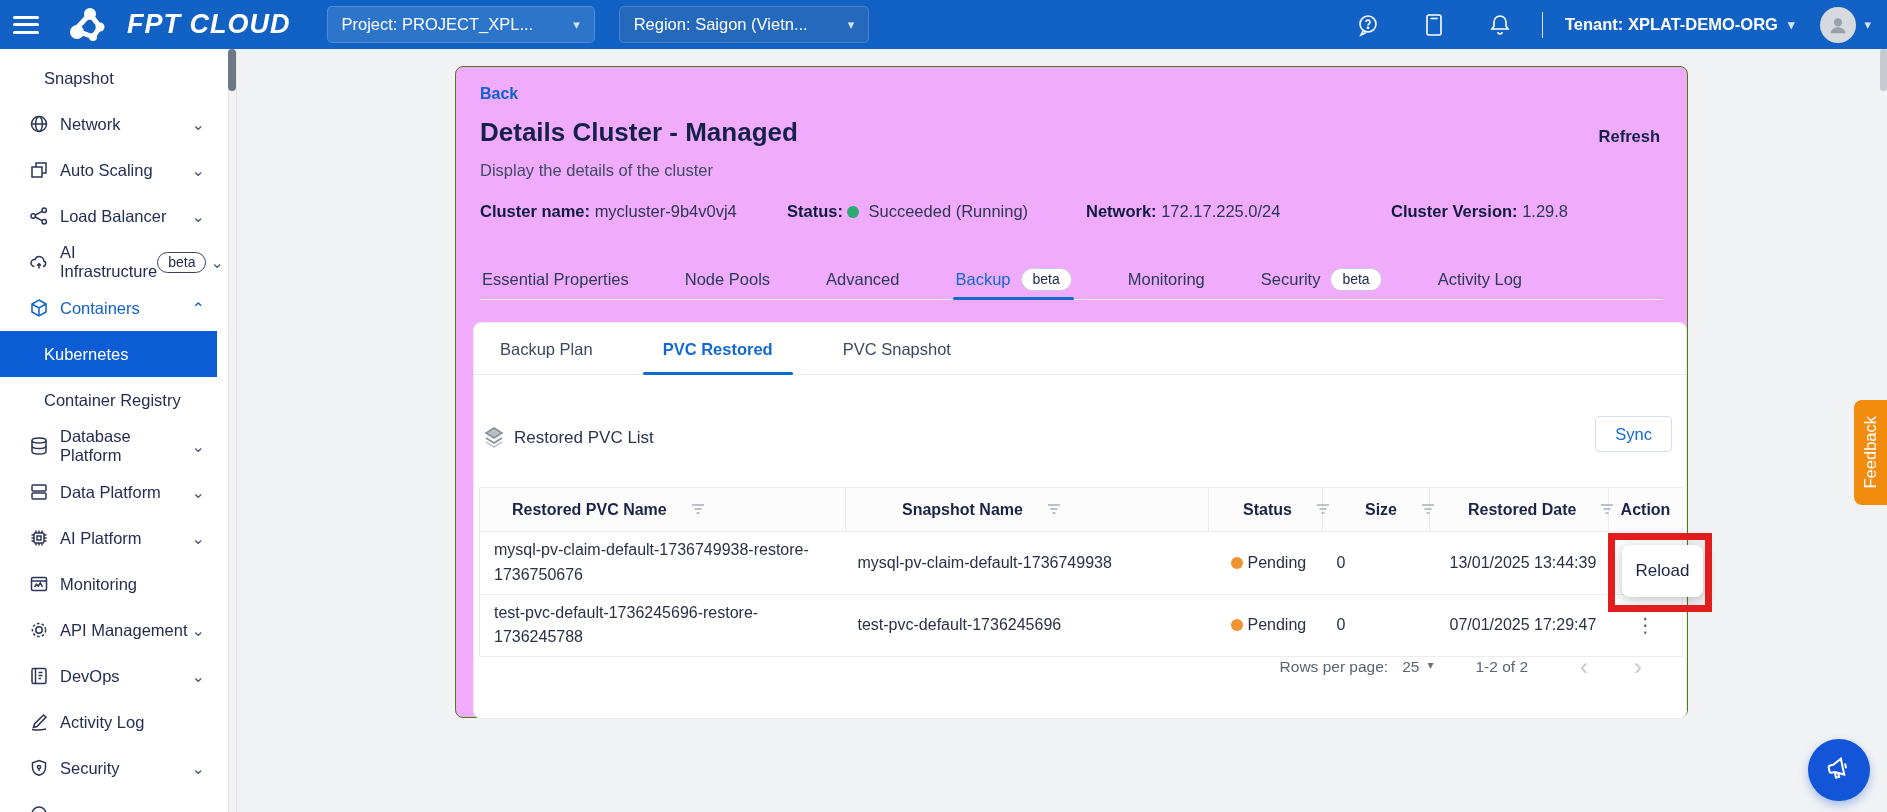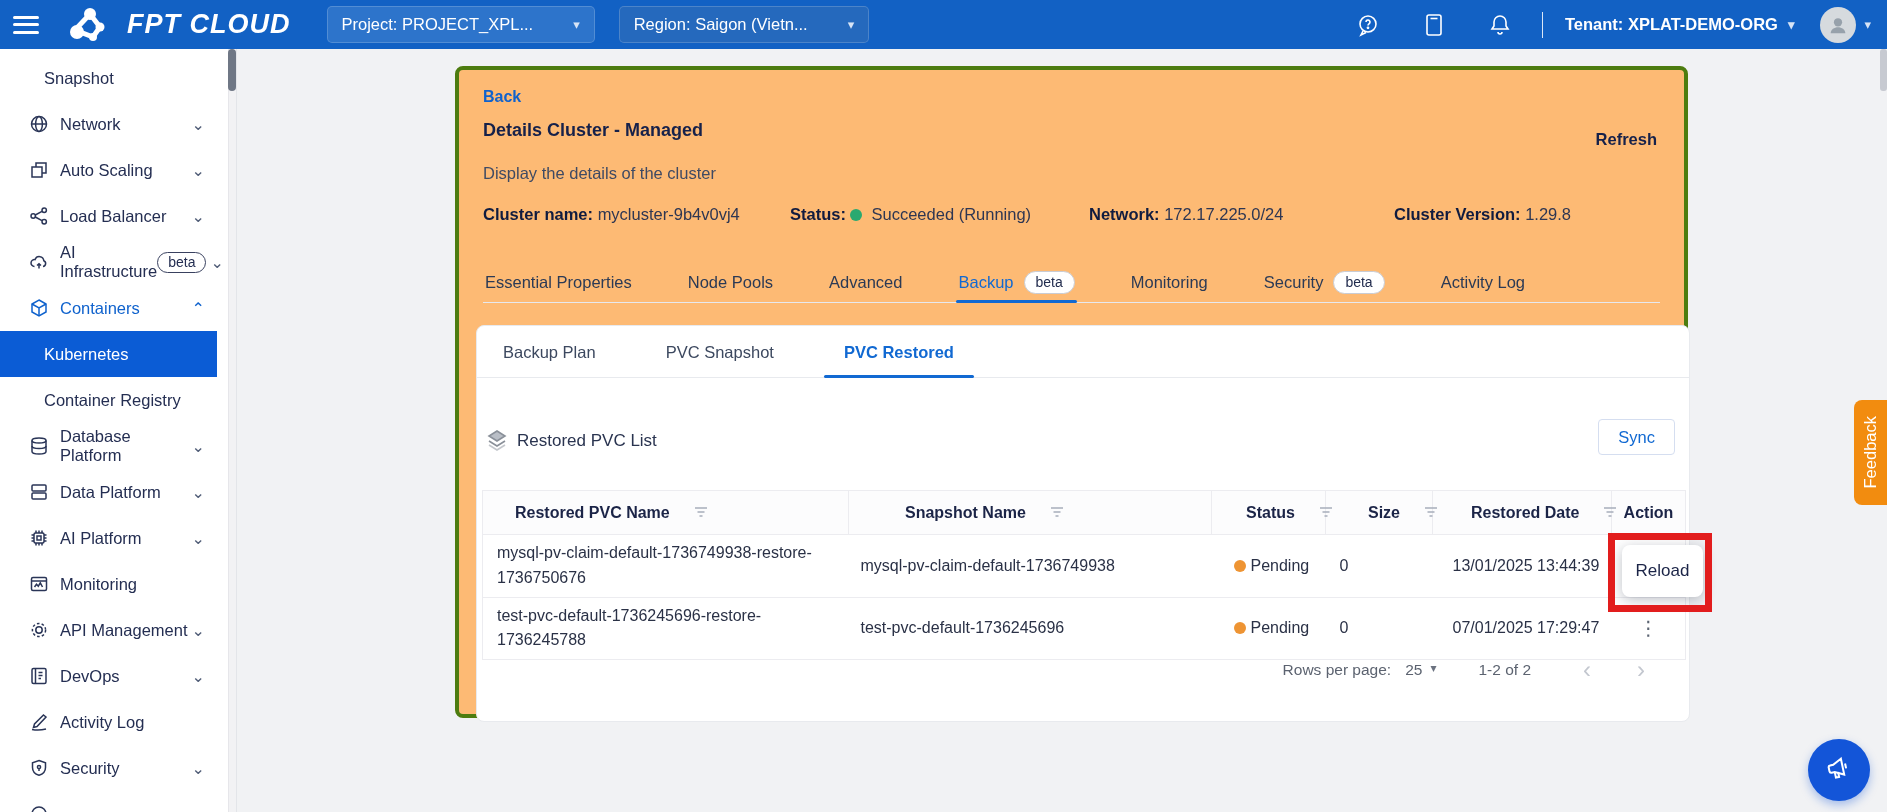--- a/index.html
+++ b/index.html
@@ -34,23 +34,23 @@
   .srow.sub { padding-left:44px; }
   .srow.active { background:#0b5cd5; width:217px; color:#fff; }
   .srow.group-open .slabel { color:#0f62cd; }
   .srow.group-open .sicon { color:#0f62cd; }
   .schev { margin-left:auto; margin-right:24px; font-size:16px; color:#525e78; }
   .srow.group-open .schev { color:#0f62cd; }
   .sbadge { margin-left:auto; border:1px solid #39415f; border-radius:999px; padding:1px 10px 2px; font-size:14px; color:#242e52; margin-right:4px; background:#fff; }
   .srow.has-badge .schev { margin-left:0; }
 
   
-  .main-card { position:absolute; left:455px; top:66px; width:1233px; height:652px; background:#fdba74; border:4px solid #4d7c0f; border-radius:8px; z-index:10; }
+  .main-card { position:absolute; left:455px; top:66px; width:1233px; height:652px; background:#f0abfc; border:1px solid #4d7c0f; border-radius:8px; z-index:10; }
   .back-link { position:absolute; left:24px; top:18px; color:#0f62cd; font-weight:bold; font-size:16px; cursor:pointer; }
-  .page-title { position:absolute; left:24px; top:50px; font-size:18px; font-weight:bold; color:#16214a; }
+  .page-title { position:absolute; left:24px; top:50px; font-size:26px; font-weight:bold; color:#16214a; }
   .page-subtitle { position:absolute; left:24px; top:94px; font-size:16.5px; color:#3f4a63; }
   .refresh-btn { position:absolute; right:27px; top:60px; font-size:16.5px; font-weight:bold; color:#16214a; cursor:pointer; }
   .info-item { position:absolute; top:135px; font-size:16.5px; color:#2e3652; white-space:nowrap; }
   .info-item b { color:#101b3f; }
   .i1 { left:24px; } .i2 { left:331px; } .i3 { left:630px; } .i4 { left:935px; }
   .dot { display:inline-block; width:12px; height:12px; border-radius:50%; vertical-align:-1px; margin:0 5px 0 4px; }
   .dot.green { background:#2aa970; }
   .dot.orange { background:#ee9433; }
 
   .tabs { position:absolute; left:24px; right:24px; top:192px; height:41px; border-bottom:1px solid #e7e9ee; display:flex; gap:52px; }
@@ -401,22 +401,22 @@
         <span class="tbadge">beta</span>
       </div>
       <div class="tab">
           <span>Activity Log</span>
         </div>
     </div>
 
     <div class="inner-card">
       <div class="subtabs">
         <div class="subtab">Backup Plan</div>
+        <div class="subtab active">PVC Restored</div>
         <div class="subtab">PVC Snapshot</div>
-        <div class="subtab active">PVC Restored</div>
       </div>
 
       <span class="layers-icon">
         <svg width="24" height="24" viewBox="0 0 24 24" fill="none" stroke="currentColor" stroke-width="1.6">
             <path d="M12 3l8 5-8 5-8-5z" fill="#b9bec6" stroke="#8a9099"></path>
             <path d="M4 13l8 5 8-5"></path>
             <path d="M4 17l8 5 8-5" opacity="0.5"></path>
           </svg>
       </span>
       <span class="section-title">Restored PVC List</span>

